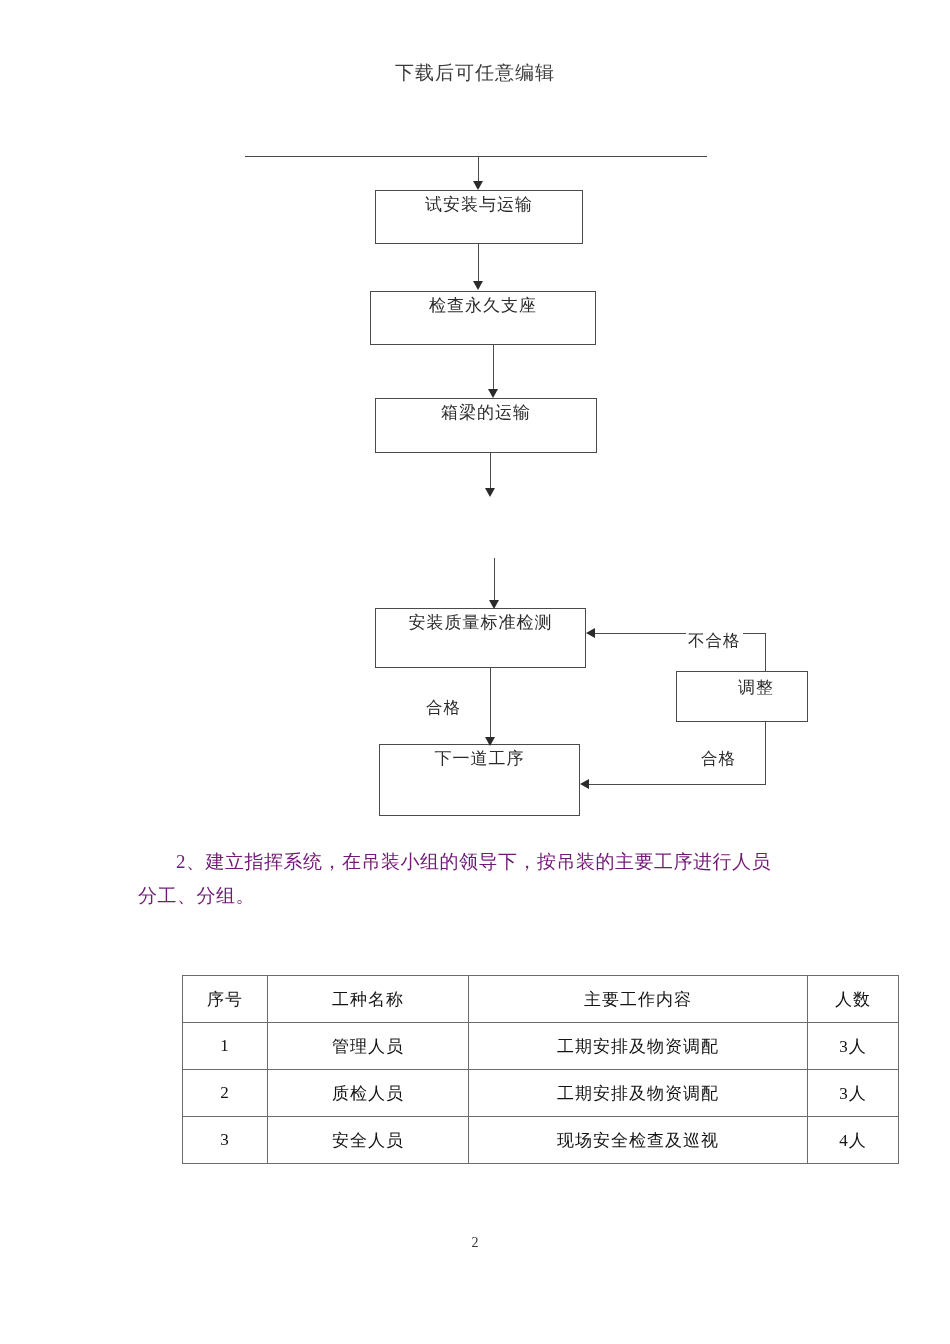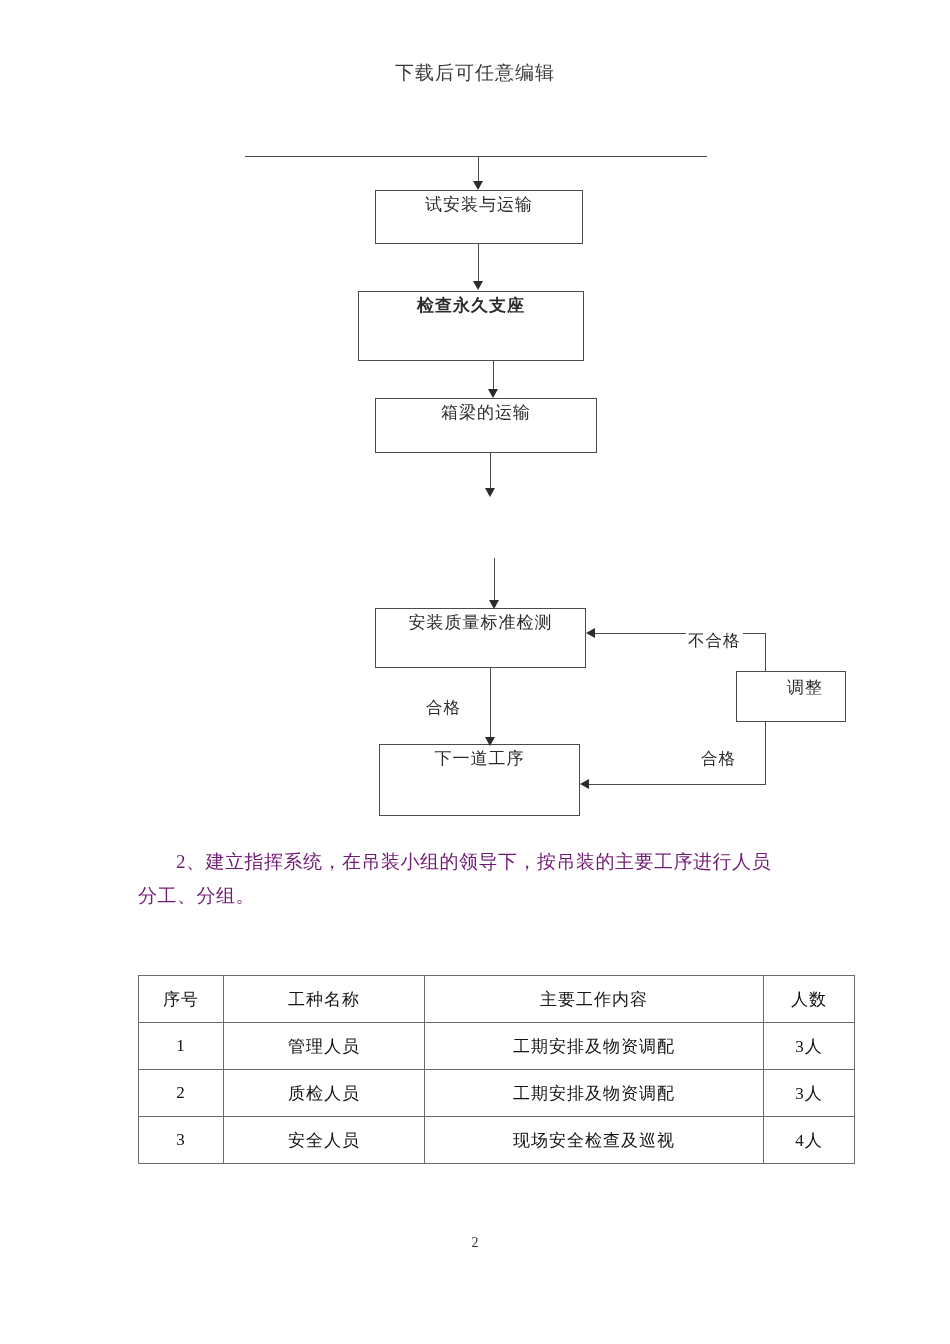--- a/index.html
+++ b/index.html
@@ -114,20 +114,21 @@
     font-weight: bold;
     letter-spacing: 2px;
     color: #0d0d0d;
   }
 
   
   .staff-table {
     position: absolute;
     border-collapse: collapse;
     table-layout: fixed;
+    margin-left: 44px;
   }
   .staff-table td {
     border: 1px solid #6b6b6b;
     text-align: center;
     vertical-align: middle;
     font-size: 17px;
     letter-spacing: 1px;
     color: #141414;
     height: 46px;
     padding: 0 4px;
@@ -160,21 +161,21 @@
     <div class="fc-line-v" style="left:478px; top:156px; height:26px;"></div>
     <div class="fc-arrow-down" style="left:473px; top:181px;"></div>
 
     <div class="fc-box" style="left:375px; top:190px; width:208px; height:54px;">
       <span class="fc-label">试安装与运输</span>
     </div>
 
     <div class="fc-line-v" style="left:478px; top:244px; height:38px;"></div>
     <div class="fc-arrow-down" style="left:473px; top:281px;"></div>
 
-    <div class="fc-box" style="left:358px; top:291px; width:226px; height:70px;font-weight:bold;">
+    <div class="fc-box" style="left:370px; top:291px; width:226px; height:54px;">
       <span class="fc-label">检查永久支座</span>
     </div>
 
     <div class="fc-line-v" style="left:493px; top:345px; height:45px;"></div>
     <div class="fc-arrow-down" style="left:488px; top:389px;"></div>
 
     <div class="fc-box" style="left:375px; top:398px; width:222px; height:55px;">
       <span class="fc-label">箱梁的运输</span>
     </div>
 
@@ -196,21 +197,21 @@
     <div class="fc-box" style="left:379px; top:744px; width:201px; height:72px;">
       <span class="fc-label">下一道工序</span>
     </div>
 
     <div class="fc-line-v" style="left:765px; top:633px; height:151px;"></div>
 
     <div class="fc-line-h" style="left:594px; top:633px; width:172px;"></div>
     <div class="fc-arrow-left" style="left:586px; top:628px;"></div>
     <div class="fc-edge-label" style="left:686px; top:630px;">不合格</div>
 
-    <div class="fc-box" style="left:736px; top:671px; width:110px; height:51px;">
+    <div class="fc-box" style="left:676px; top:671px; width:132px; height:51px;">
       <span class="fc-label" style="padding-top:7px; padding-left:28px;">调整</span>
     </div>
 
     <div class="fc-line-h" style="left:588px; top:784px; width:178px;"></div>
     <div class="fc-arrow-left" style="left:580px; top:779px;"></div>
     <div class="fc-edge-label" style="left:699px; top:748px;">合格</div>
 
   </div>
 
   <div class="para" style="left:138px; top:845px; width:700px;">

